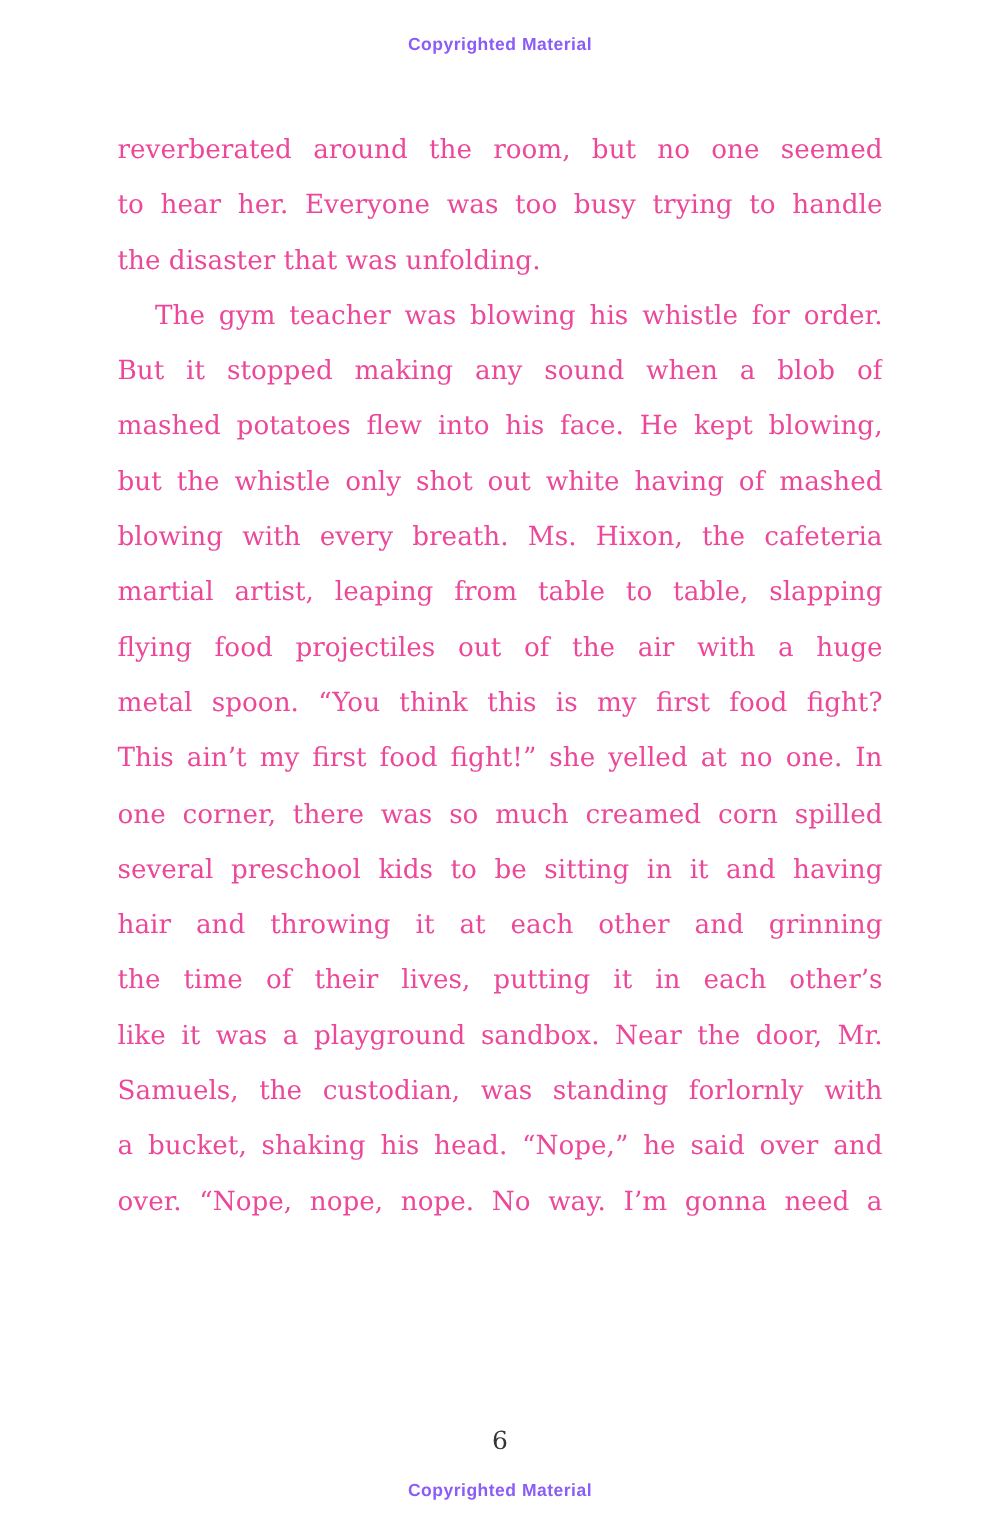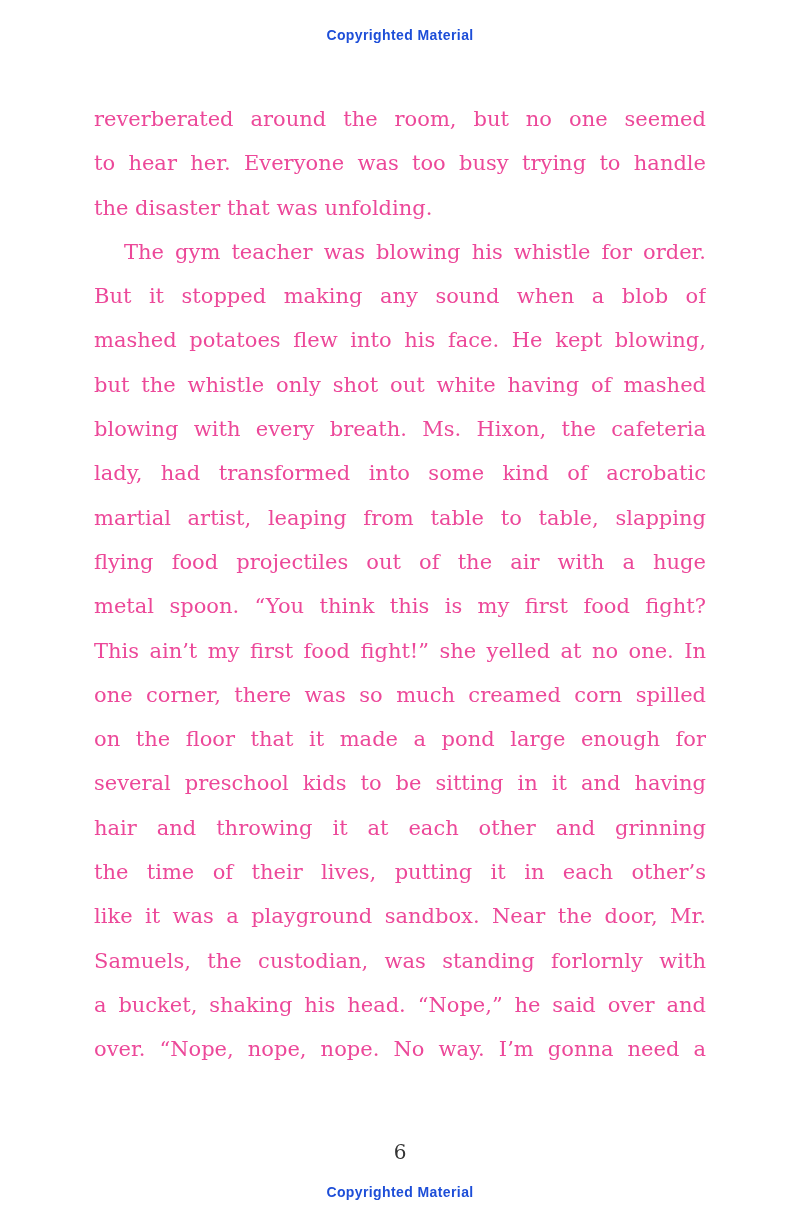--- a/index.html
+++ b/index.html
@@ -17,21 +17,21 @@
   }
   .copyright-notice {
     position: absolute;
     left: 0;
     width: 800px;
     text-align: center;
     font-family: "Liberation Sans", sans-serif;
     font-weight: bold;
     font-size: 14px;
     letter-spacing: 0.4px;
-    color: #1d4ed8;
+    color: #8b5cf6;
   }
   .copyright-notice.top { top: 27px; }
   .copyright-notice.bottom { top: 1184px; }
   .text-block {
     position: absolute;
     top: 97px;
     left: 94px;
     width: 612px;
     font-family: "DejaVu Serif", serif;
     font-size: 21px;
@@ -76,27 +76,25 @@
         <div class="line">reverberated around the room, but no one seemed</div>
         <div class="line">to hear her. Everyone was too busy trying to handle</div>
         <div class="line last-left">the disaster that was unfolding.</div>
       </div>
       <div class="paragraph">
         <div class="line indent">The gym teacher was blowing his whistle for order.</div>
         <div class="line">But it stopped making any sound when a blob of</div>
         <div class="line">mashed potatoes flew into his face. He kept blowing,</div>
         <div class="line">but the whistle only shot out white having of mashed</div>
         <div class="line">blowing with every breath. Ms. Hixon, the cafeteria</div>
-        <div class="line">lady, had transformed into some kind of acrobatic</div>
         <div class="line">martial artist, leaping from table to table, slapping</div>
         <div class="line">flying food projectiles out of the air with a huge</div>
         <div class="line">metal spoon. “You think this is my first food fight?</div>
         <div class="line">This ain’t my first food fight!” she yelled at no one. In</div>
         <div class="line">one corner, there was so much creamed corn spilled</div>
-        <div class="line">on the floor that it made a pond large enough for</div>
         <div class="line">several preschool kids to be sitting in it and having</div>
         <div class="line">hair and throwing it at each other and grinning</div>
         <div class="line">the time of their lives, putting it in each other’s</div>
         <div class="line">like it was a playground sandbox. Near the door, Mr.</div>
         <div class="line">Samuels, the custodian, was standing forlornly with</div>
         <div class="line">a bucket, shaking his head. “Nope,” he said over and</div>
         <div class="line">over. “Nope, nope, nope. No way. I’m gonna need a</div>
       </div>
     </div>
 

